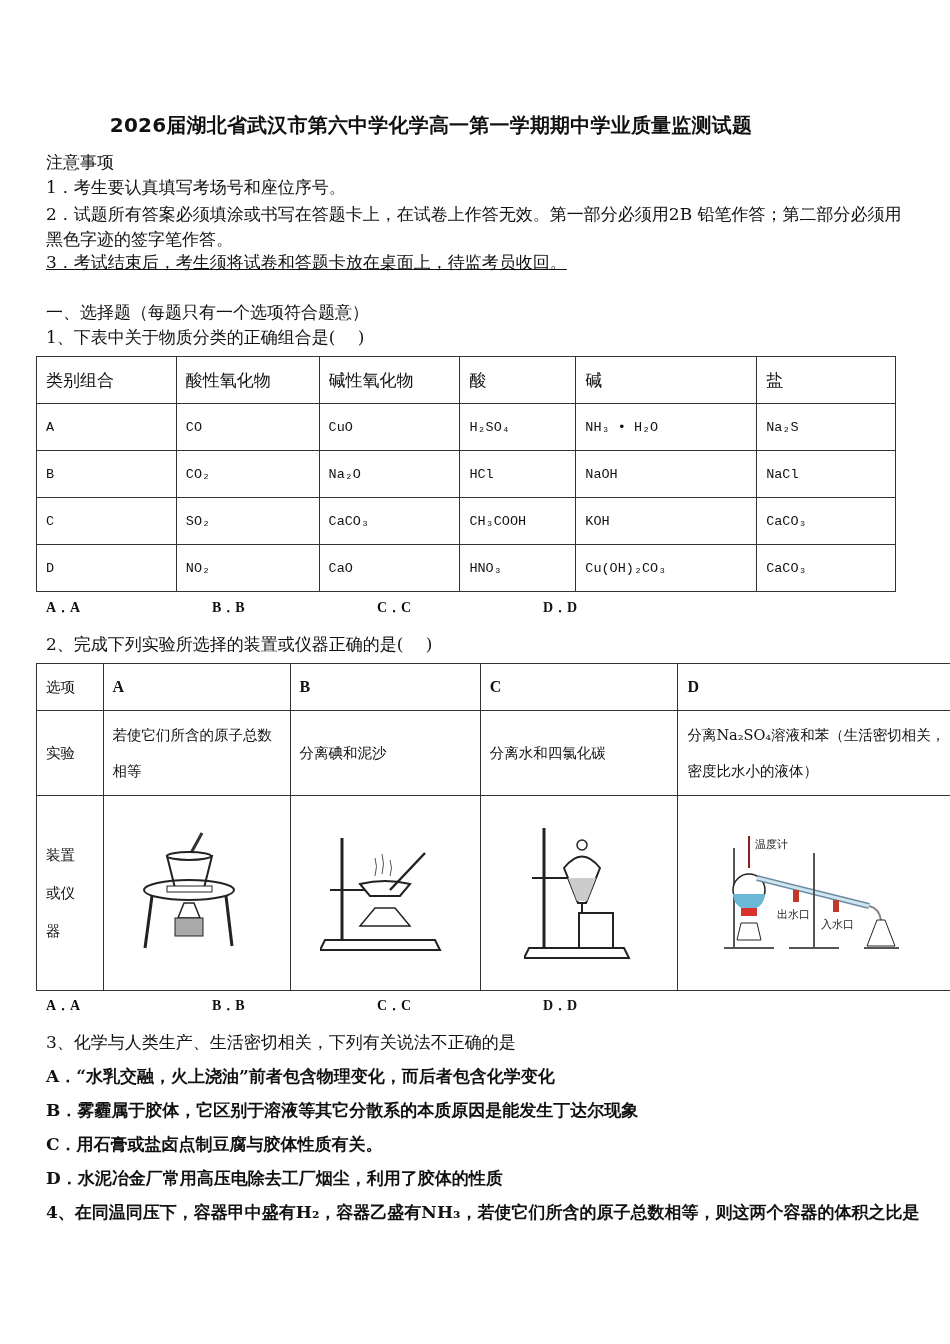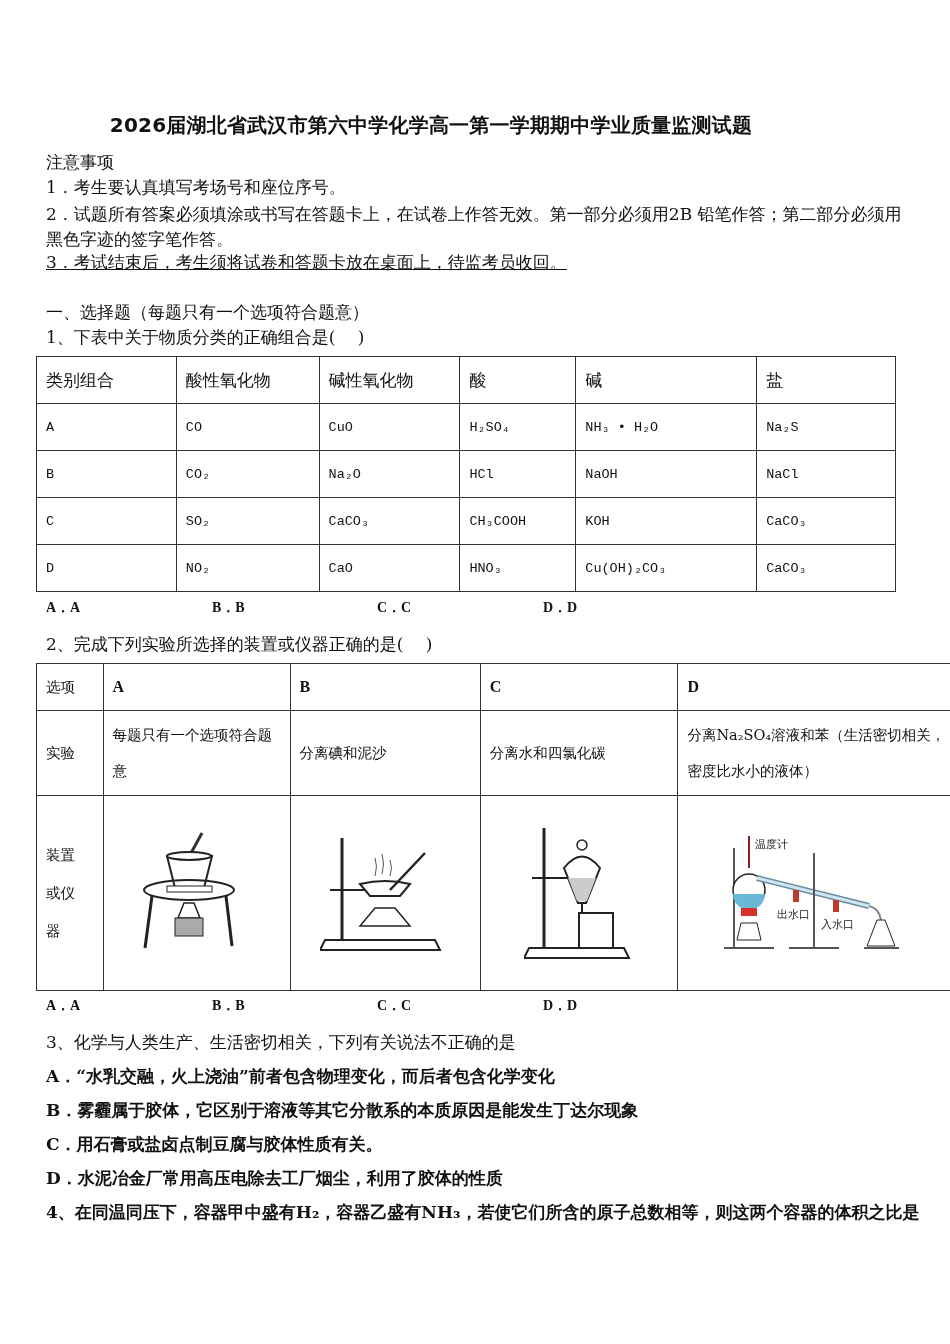--- a/index.html
+++ b/index.html
@@ -110,21 +110,21 @@
   <tbody>
       <tr class="hdr">
     <td style="font-weight:normal;font-family:'DejaVu Serif',serif;font-size:14.5px;">选项</td>
     <td>A</td>
     <td>B</td>
     <td>C</td>
     <td>D</td>
   </tr>
   <tr class="exp">
     <td>实验</td>
-    <td>每题只有一个选项符合题意</td>
+    <td>若使它们所含的原子总数相等</td>
     <td>分离碘和泥沙</td>
     <td>分离水和四氯化碳</td>
     <td>分离Na₂SO₄溶液和苯（生活密切相关，密度比水小的液体）</td>
   </tr>
   <tr class="dev">
     <td style="line-height:38px;">
       <div>装置</div>
       <div>或仪</div>
       <div>器</div>
     </td>

